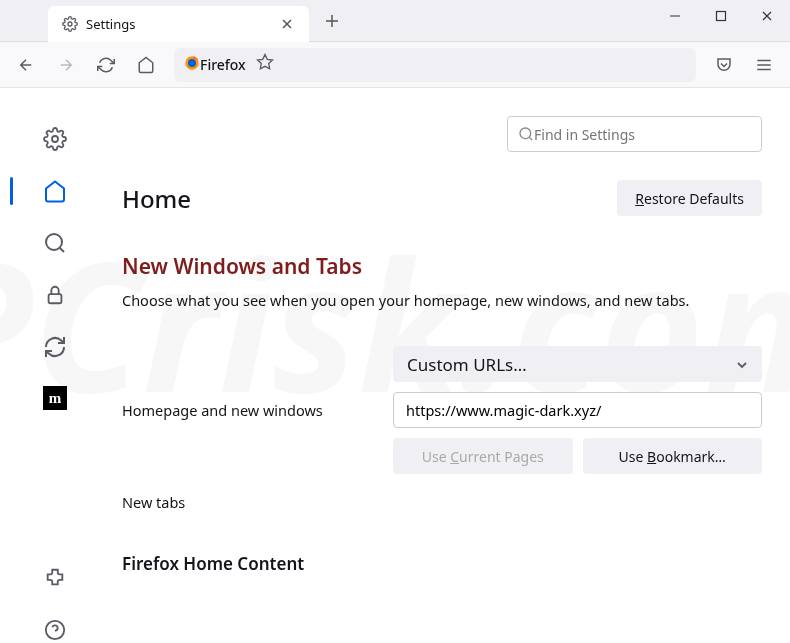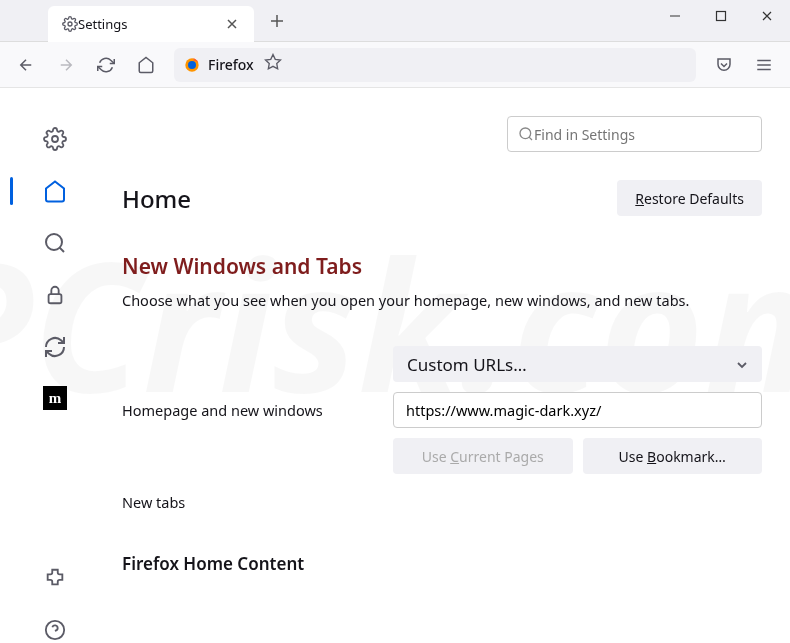--- a/index.html
+++ b/index.html
@@ -3,34 +3,34 @@
   <meta charset="utf-8">
   <style>
     * { margin: 0; padding: 0; box-sizing: border-box; font-family: "Segoe UI", system-ui, sans-serif; }
     body { width: 790px; height: 643px; background: #fff; overflow: hidden; position: relative; }
     
     
     .watermark { position: absolute; top: 50%; left: 50%; transform: translate(-50%, -50%); font-size: 180px; color: rgba(0,0,0,0.03); font-weight: bold; pointer-events: none; z-index: 0; white-space: nowrap; font-style: italic; }
     
     
     .titlebar { height: 42px; display: flex; align-items: center; background: #f0f0f4; border-bottom: 1px solid #ddd; position: relative; z-index: 2; }
-    .tab { display: flex; align-items: center; background: #fff; height: 36px; margin-top: 6px; margin-left: 48px; padding: 0 14px; border-radius: 6px 6px 0 0; width: 206px; }
+    .tab { display: flex; align-items: center; background: #fff; height: 36px; margin-top: 6px; margin-left: 48px; padding: 0 14px; border-radius: 6px 6px 0 0; width: 261px; gap: 8px; }
     .tab-icon { width: 16px; height: 16px; display: flex; align-items: center; justify-content: center; }
     .tab-title { flex: 1; font-size: 13px; color: #15141a; }
     .tab-close { width: 16px; height: 16px; display: flex; align-items: center; justify-content: center; cursor: pointer; color: #555; }
     .new-tab { width: 30px; height: 30px; display: flex; align-items: center; justify-content: center; margin-left: 8px; cursor: pointer; color: #555; font-size: 18px; }
     .window-controls { position: absolute; right: 0; top: 0; height: 42px; display: flex; }
     .win-btn { width: 46px; height: 32px; display: flex; align-items: center; justify-content: center; cursor: pointer; font-size: 14px; color: #333; }
     
     
     .toolbar { height: 46px; display: flex; align-items: center; padding: 0 8px; gap: 4px; background: #f9f9fb; border-bottom: 1px solid #e5e5e5; position: relative; z-index: 2; }
     .tool-btn { width: 36px; height: 36px; display: flex; align-items: center; justify-content: center; border-radius: 4px; cursor: pointer; color: #5b5b66; }
     .tool-btn.disabled { opacity: 0.4; cursor: default; }
     .urlbar { flex: 1; height: 34px; background: #f0f0f4; border-radius: 6px; display: flex; align-items: center; padding: 0 10px; gap: 10px; margin: 0 6px; }
-    .urlbar-identity { display: flex; align-items: center; gap: 8px; }
+    .urlbar-identity { display: flex; }
     .firefox-logo { width: 16px; height: 16px; }
     .urlbar-ctx { font-size: 14px; color: #15141a; font-weight: 500; }
     .urlbar-text { font-size: 14px; color: #5b5b66; flex: 1; }
     .urlbar-star { color: #5b5b66; cursor: pointer; }
     
     
     .content { display: flex; height: calc(643px - 42px - 46px); position: relative; z-index: 1; }
     .sidebar { width: 110px; padding: 38px 0 0 0; display: flex; flex-direction: column; align-items: center; gap: 26px; }
     .side-icon { width: 26px; height: 26px; display: flex; align-items: center; justify-content: center; color: #5b5b66; cursor: pointer; position: relative; }
     .side-icon.active { color: #0060df; }

